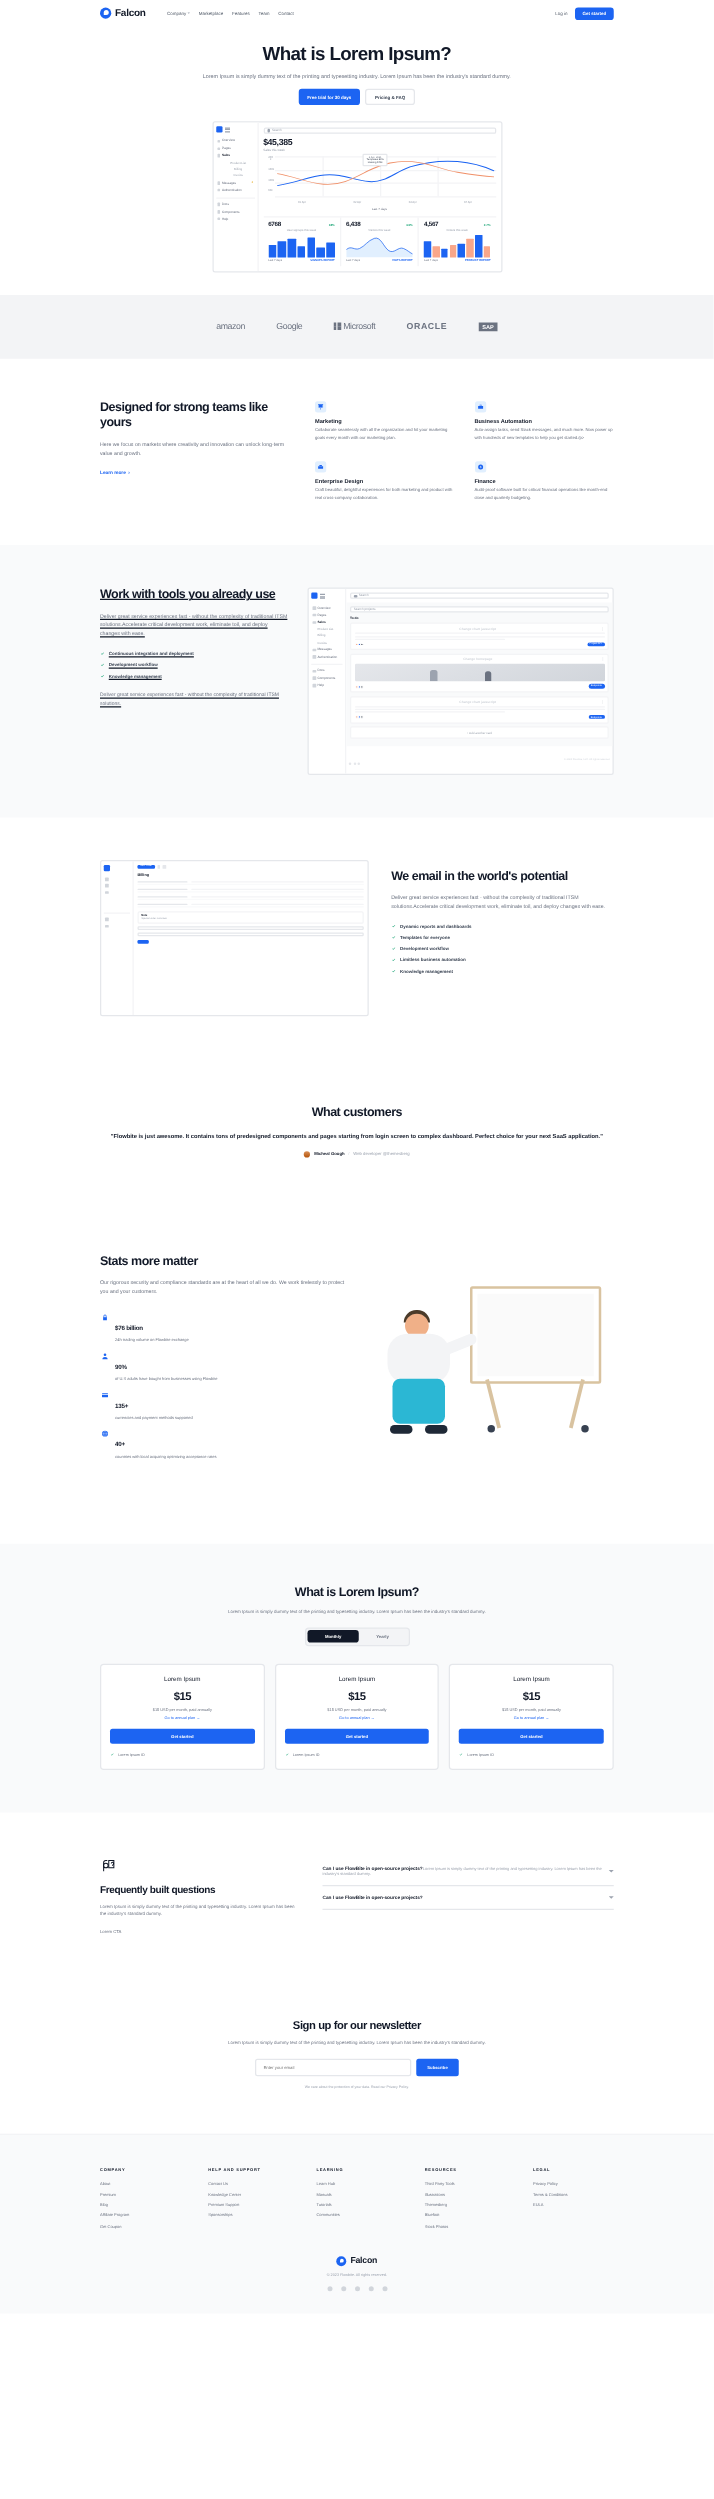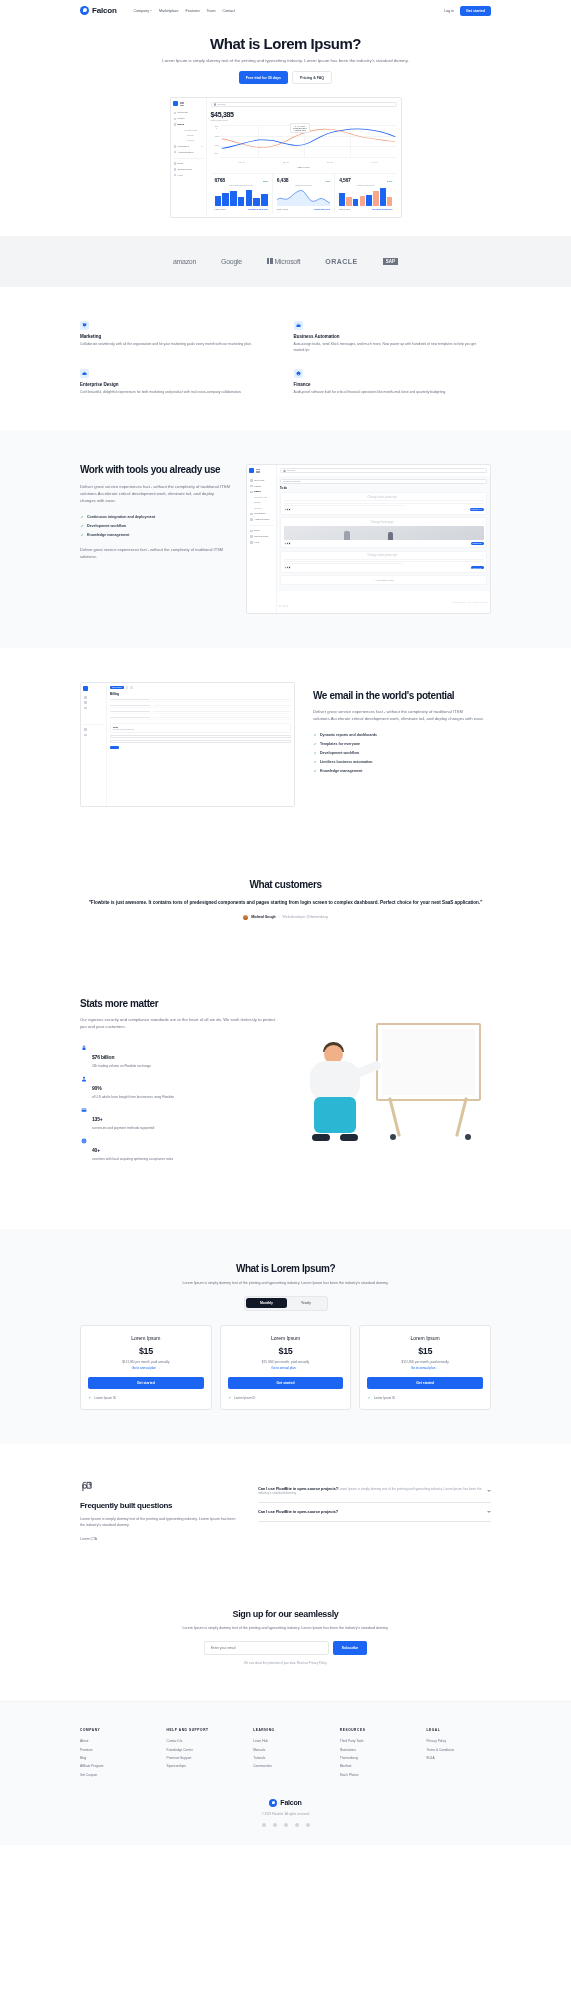--- a/index.html
+++ b/index.html
@@ -102,21 +102,21 @@
   .feat-grid { flex:1; display:grid; grid-template-columns:1fr 1fr; gap:16px 16px; }
   .f-icon { width:9px;height:9px;border-radius:2px;background:#e1effe; display:flex; align-items:center;
       justify-content:center; margin-bottom:4px; }
   .f-icon svg { width:5px;height:5px; fill:#1c64f2; }
   .f-title { font-size:4.5px; font-weight:700; color:#111827; }
   .f-body { font-size:3.4px; color:#6b7280; line-height:1.75; margin-top:3px; }
 
   
   .sec-gray { background:#f9fafb; }
   .tools { display:flex; gap:16px; align-items:flex-start; }
-  .tools-left { width:150px; }
+  .tools-left { width:150px;text-decoration:underline; }
   .checks { margin-top:8px; }
   .check { display:flex; align-items:center; gap:3px; padding:2.5px 0; }
   .check svg { width:4px;height:4px;fill:#0e9f6e; flex:none; }
   .check span { font-size:3.6px; color:#374151; font-weight:600; }
   .note { font-size:4px; color:#6b7280; line-height:1.7; margin-top:8px; }
   .mock { flex:1; border:.5px solid #e5e7eb; border-radius:2px; background:#fff; overflow:hidden;
       display:flex; min-height:130px; }
   .mock-side { width:30px; border-right:.5px solid #f3f4f6; padding:3px 2px; }
   .mock-main { flex:1; padding:3px; background:#f9fafb; }
   .card-m { background:#fff; border:.4px solid #f3f4f6; border-radius:1.5px; padding:2.5px; margin-bottom:2.5px; }
@@ -450,20 +450,25 @@
       <span>Microsoft</span>
     </div>
     <div class="logo-txt bold">ORACLE</div>
     <div class="sap">SAP</div>
   </div>
 </div>
 
 <div class="sec">
   <div class="inner">
     <div class="grid2">
+      <div class="col-left">
+        <h2 class="big">Designed for strong teams like yours</h2>
+        <p class="lead">Here we focus on markets where creativity and innovation can unlock long-term value and growth.</p>
+        <a href="#" class="learn"><span>Learn more</span>›</a>
+      </div>
       <div class="feat-grid">
         <div>
           <div class="f-icon">
                 <svg viewBox="0 0 20 20">
                   <path d="M2 2h16v11H2z" opacity=".25"></path>
                   <path d="M2 1h16v2H2zM4 4h12v8H4zm5 10h2v4H9z"></path>
                 </svg>
               </div>
           <div class="f-title">Marketing</div>
           <div class="f-body">Collaborate seamlessly with all the organization and hit your marketing goals every month with our marketing plan.</div>
@@ -899,21 +904,21 @@
     </div>
     <div class="q">
       <span>Can I use FlowBite in open-source projects?</span>
       <i class="chev"></i>
     </div>
   </div>
 </div>
 
 <div class="news">
   <div class="inner">
-    <h2>Sign up for our seamlessly</h2>
+    <h2>Sign up for our newsletter</h2>
     <p>Lorem Ipsum is simply dummy text of the printing and typesetting industry. Lorem Ipsum has been the industry's standard dummy.</p>
     <div class="news-form">
       <input type="text" placeholder="Enter your email" style="">
       <button>Subscribe</button>
     </div>
     <div class="fine">We care about the protection of your data. Read our Privacy Policy.</div>
   </div>
 </div>
 
 <div class="footer">

